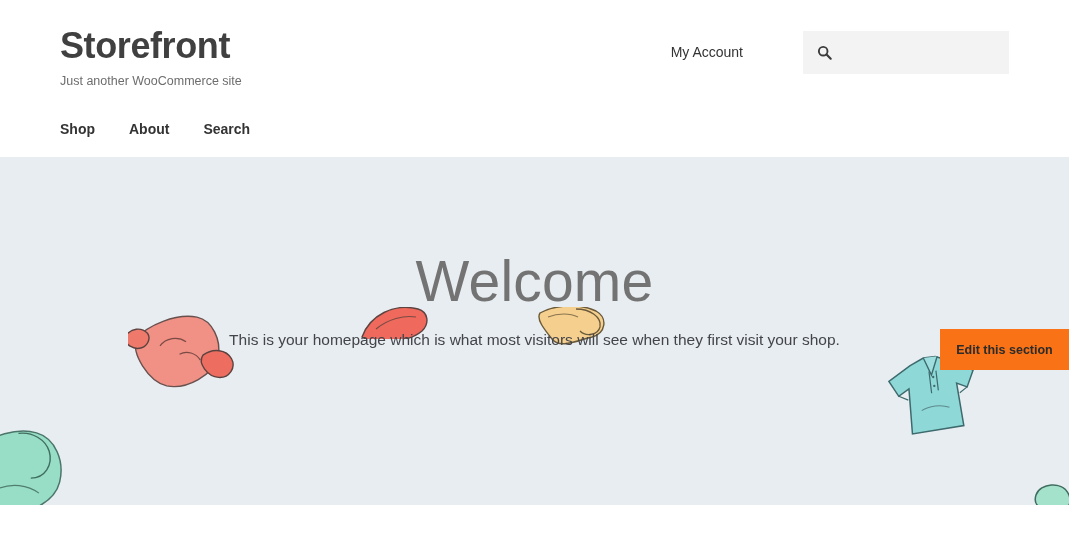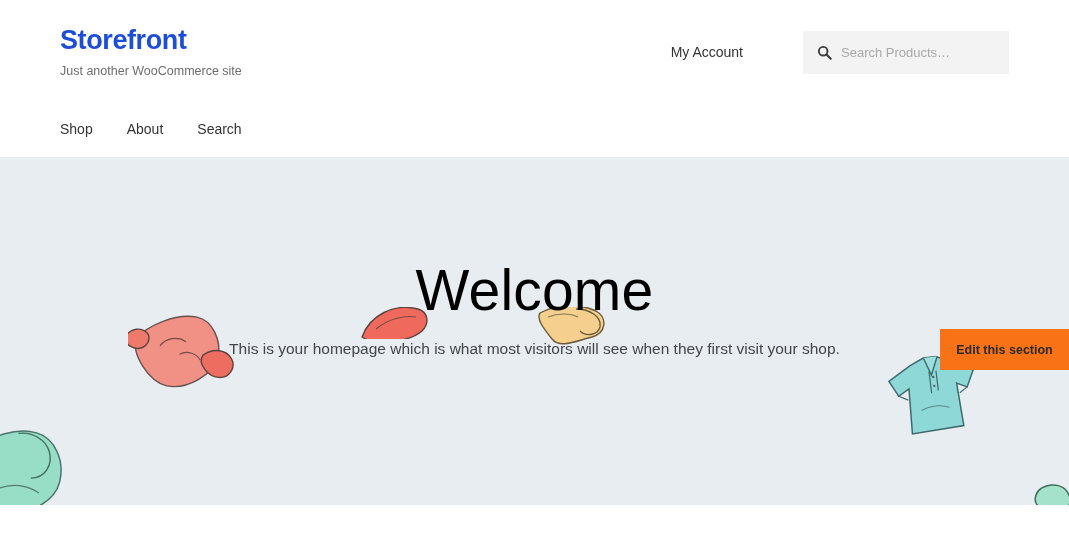--- a/index.html
+++ b/index.html
@@ -17,22 +17,22 @@
     width: 1069px; height: 157px;
     background: #ffffff;
     padding: 0 60px;
   }
   .header-top {
     position: relative;
     height: 100px;
   }
   .brand { position: absolute; left: 0; top: 26px; }
   .site-title {
-    font-size: 27px; font-weight: bold; letter-spacing: -0.4px;
-    color: #1d4ed8; line-height: 1.1;
+    font-size: 36px; font-weight: bold; letter-spacing: -0.4px;
+    color: #404040; line-height: 1.1;
   }
   .site-desc {
     margin-top: 8px;
     font-size: 12.5px; color: #6d6d6d; font-weight: normal;
   }
   .my-account {
     position: absolute; right: 266px; top: 44px;
     font-size: 14px; color: #333333; text-decoration: none;
   }
   .search-form {
@@ -53,20 +53,21 @@
   
   .nav-bar {
     position: relative;
     height: 57px;
     display: flex; align-items: center;
   }
   .main-nav { display: flex; align-items: center; gap: 0; }
   .nav-link {
     font-size: 14px; color: #333333; text-decoration: none;
     margin-right: 34px;
+    font-weight: bold;
   }
   .nav-link:last-child { margin-right: 0; }
   .cart-area {
     position: absolute; right: 0; top: 0; height: 57px;
     display: flex; align-items: center;
   }
   .cart-amount { font-size: 13.5px; font-weight: bold; color: #2b2b2b; }
   .cart-count { font-size: 12.5px; color: #adadad; margin-left: 8px; }
   .cart-icon { margin-left: 60px; display: flex; align-items: center; }
 
@@ -76,22 +77,22 @@
     width: 1069px; height: 348px;
     background: #e8edf1;
     overflow: hidden;
   }
   .hero-content {
     position: relative; z-index: 3;
     text-align: center;
     padding-top: 95px;
   }
   .hero-title {
-    font-size: 57px; font-weight: 300; color: #000000;
-    letter-spacing: 0.2px; line-height: 1.05; margin-top: 9px;
+    font-size: 57px; font-weight: 300; color: #737373;
+    letter-spacing: 0.2px; line-height: 1.05;
   }
   .hero-p {
     font-size: 15.5px; color: #43454b; font-weight: normal;
     line-height: 1.6;
   }
   .hero-p-1 { margin-top: 16px; }
   .hero-p-2 { margin-top: 24px; }
 
   
   .edit-section {
@@ -129,21 +130,20 @@
 
       <a class="my-account" href="#">My Account</a>
 
       <form class="search-form">
         <span class="search-icon">
           <svg width="15" height="15" viewBox="0 0 16 16" aria-hidden="true">
             <circle cx="6.6" cy="6.6" r="4.6" fill="none" stroke="#3b3b3b" stroke-width="2"></circle>
             <line x1="10.2" y1="10.2" x2="14.6" y2="14.6" stroke="#3b3b3b" stroke-width="2.3" stroke-linecap="round"></line>
           </svg>
         </span>
-        <input class="search-input" type="text" placeholder="Search Products…" style="">
       </form>
 
     </div>
 
     <nav class="nav-bar">
 
       <div class="main-nav">
         <a class="nav-link" href="#">Shop</a>
         <a class="nav-link" href="#">About</a>
         <a class="nav-link" href="#">Search</a>

